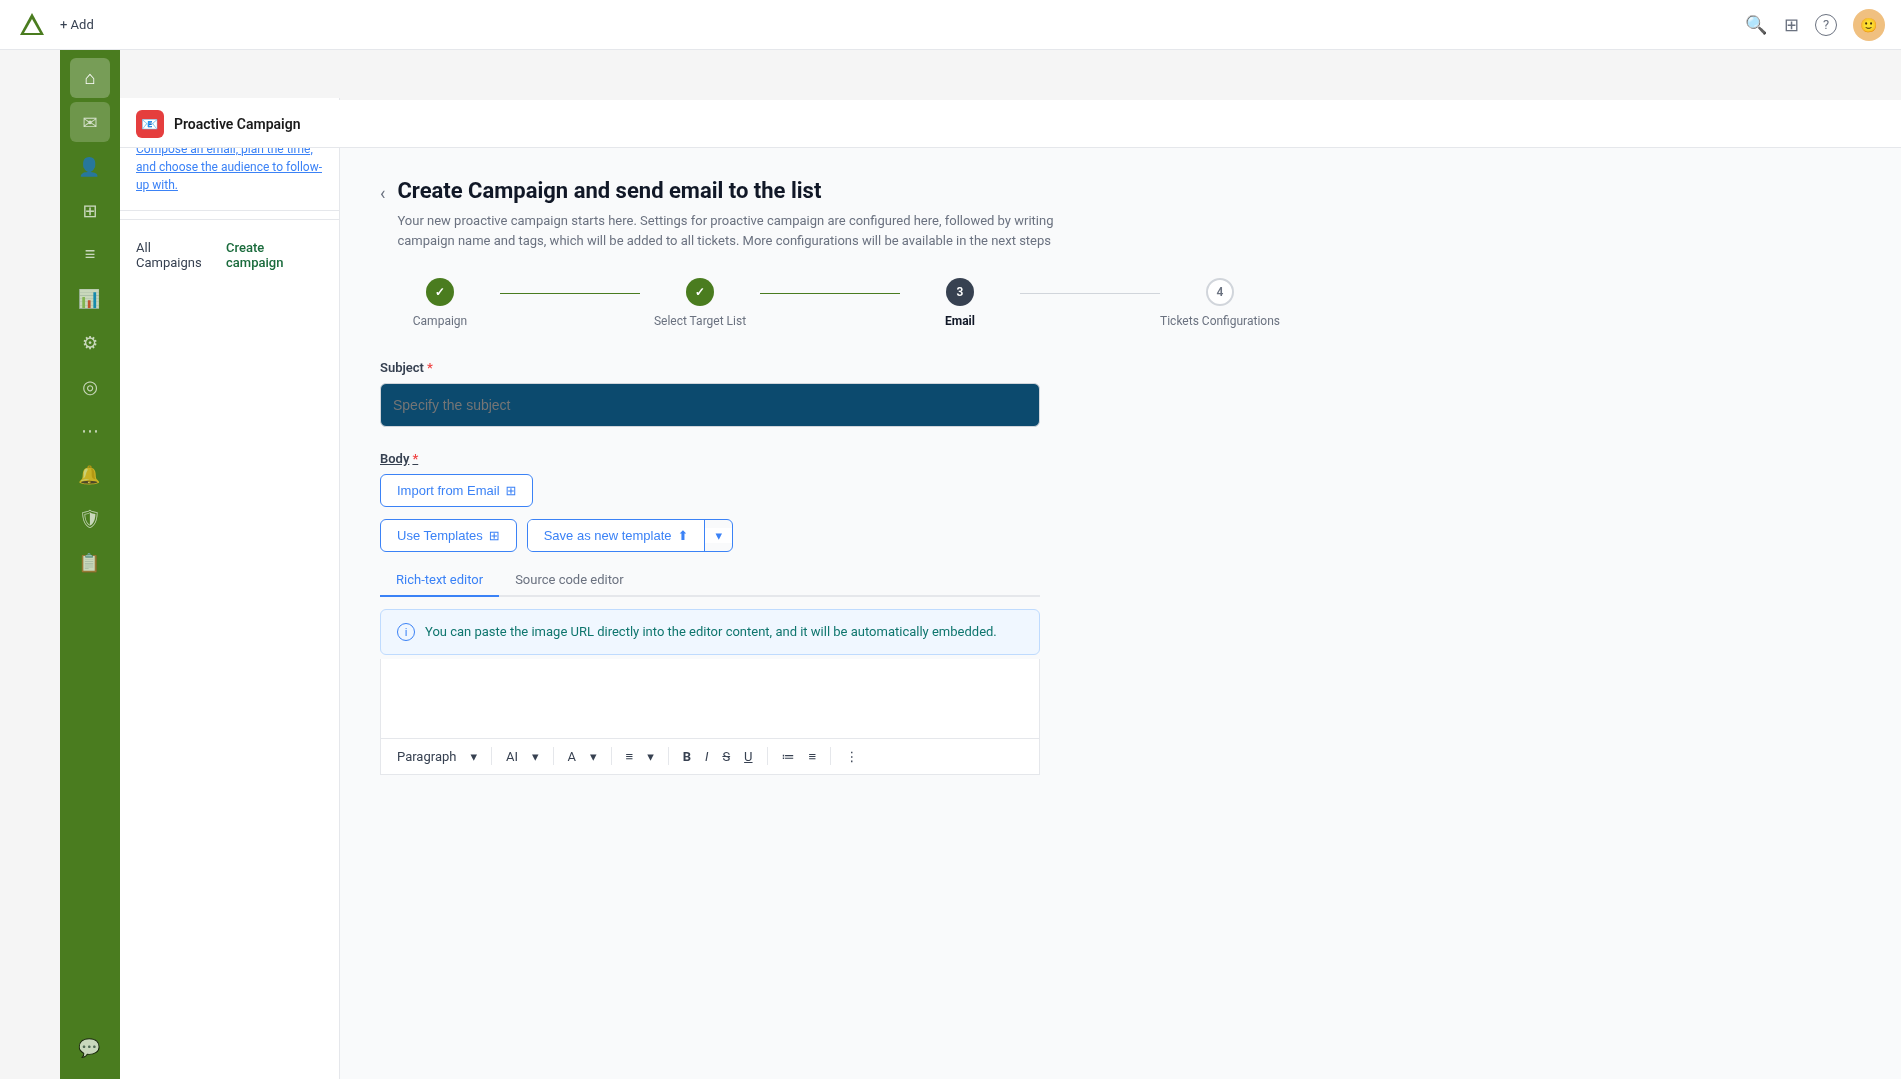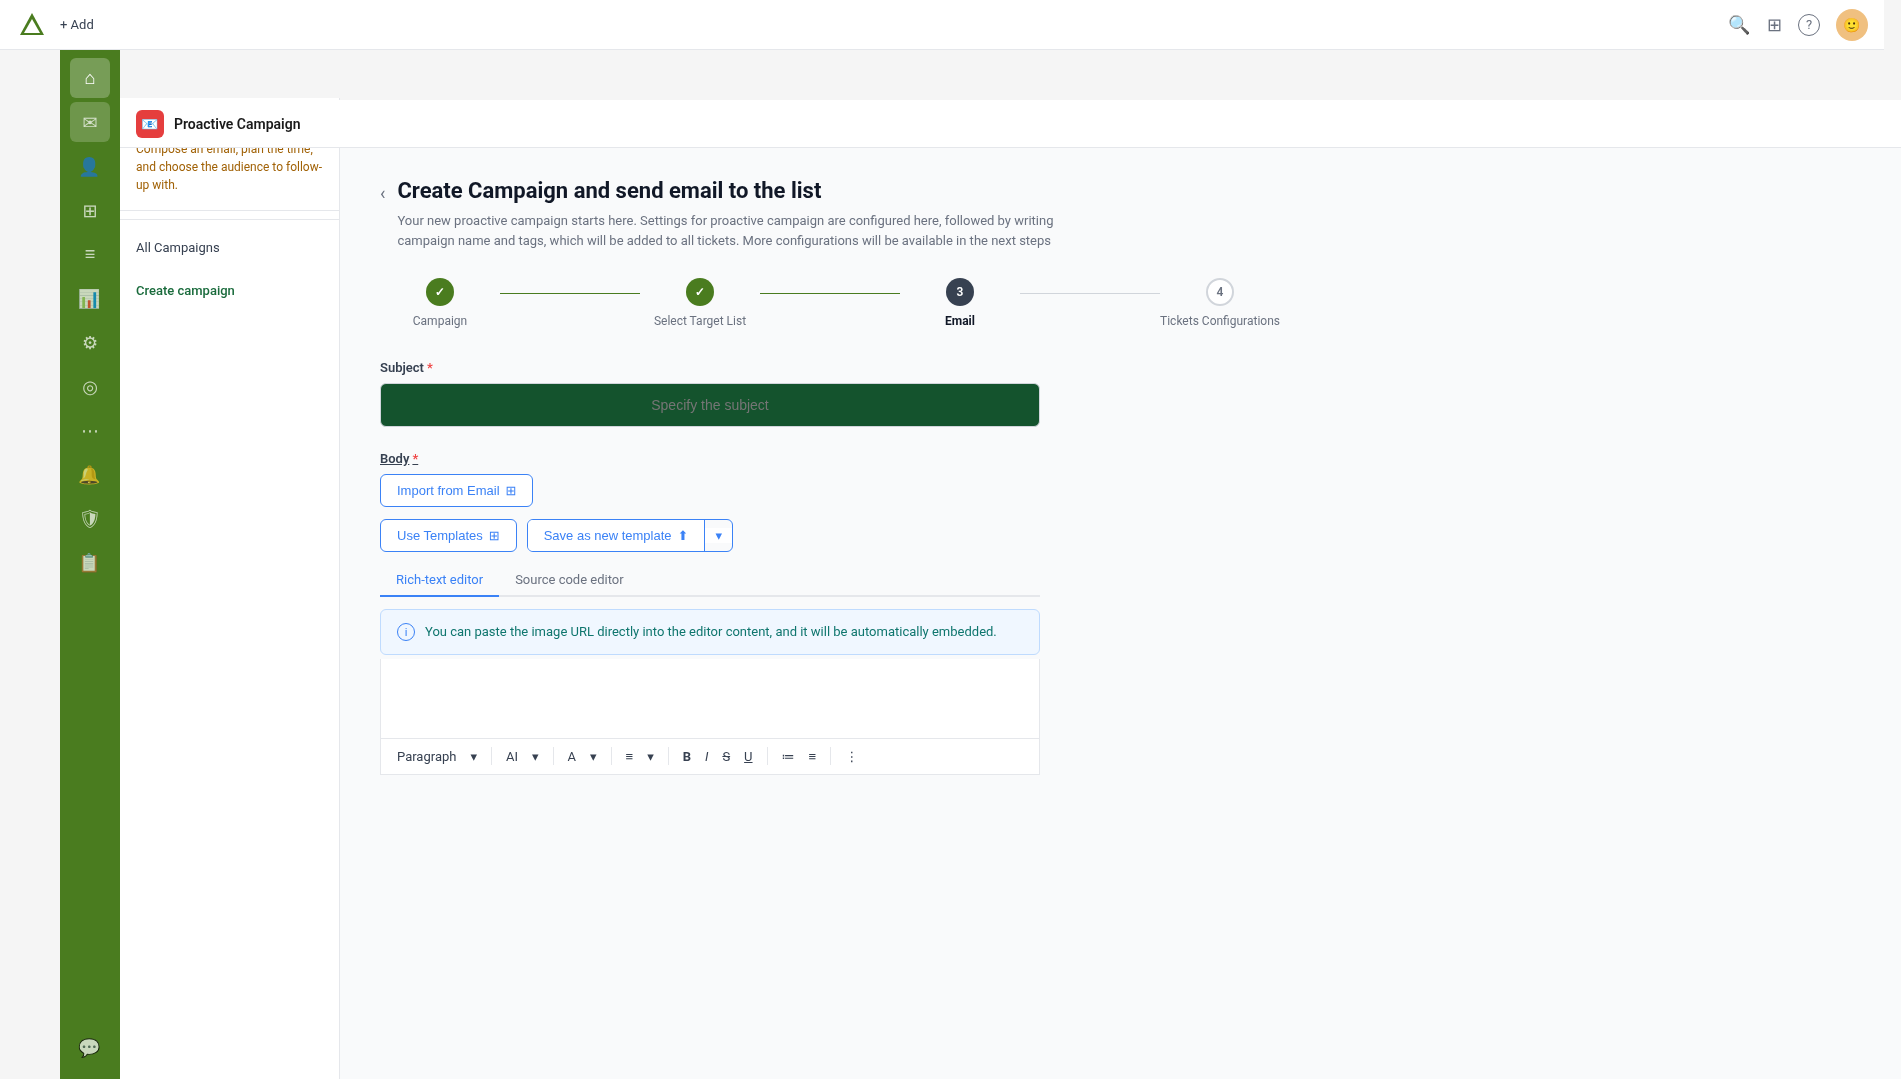--- a/index.html
+++ b/index.html
@@ -57,47 +57,48 @@
       border-radius: 50%;
       background: #9ca3af;
       color: white;
       font-size: 10px;
       display: flex;
       align-items: center;
       justify-content: center;
     }
     .sidebar-header p {
       font-size: 12px;
-      color: #a16207;
+      color: #3b82f6;
       margin-top: 8px;
       line-height: 1.5;
+      text-decoration: underline;
     }
     .sidebar-nav {
       padding: 16px;
       display: flex;
-      flex-direction: column;
-      gap: 20px;
+      flex-direction: row;
+      gap: 8px;
       border-top: 1px solid #e5e7eb;
       margin-top: 8px;
     }
     .sidebar-nav a {
       font-size: 13px;
       color: #374151;
       text-decoration: none;
       padding: 4px 0;
       cursor: pointer;
     }
     .sidebar-nav a.active { color: #1a6b3c; font-weight: 500; }
 
     
     .top-bar {
       position: absolute;
       top: 0;
       left: 0;
-      right: 17px;
+      right: 0;
       height: 50px;
       background: white;
       border-bottom: 1px solid #e5e7eb;
       display: flex;
       align-items: center;
       padding: 0 16px;
       gap: 12px;
       z-index: 10;
     }
     .top-bar .top-logo {
@@ -271,24 +272,23 @@
     }
     .required { color: #ef4444; }
     .form-input {
       width: 100%;
       height: 44px;
       border: 1px solid #d1d5db;
       border-radius: 6px;
       padding: 0 12px;
       font-size: 14px;
       color: #9ca3af;
-      background: #14532d;
+      background: #0c4a6e;
       outline: none;
       margin-bottom: 20px;
-      text-align: center;
     }
 
     .body-label { margin-top: 4px; text-decoration: underline; }
 
     .btn-row {
       display: flex;
       gap: 10px;
       margin-bottom: 12px;
     }
     .btn-outline {

